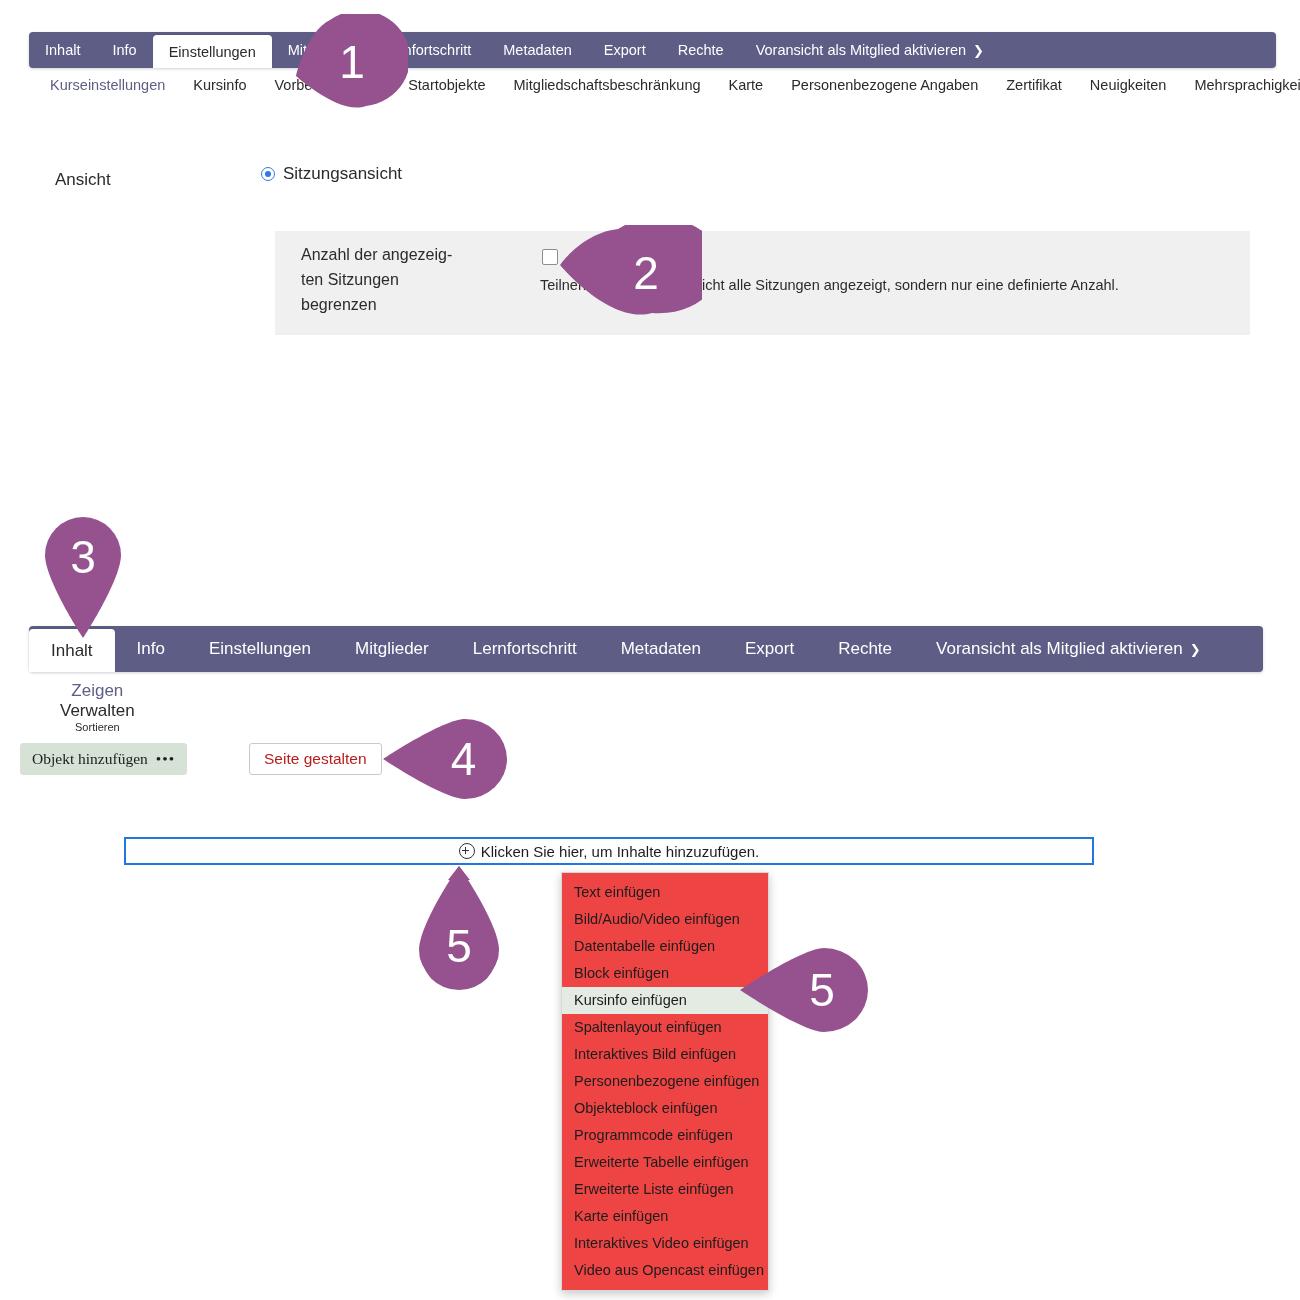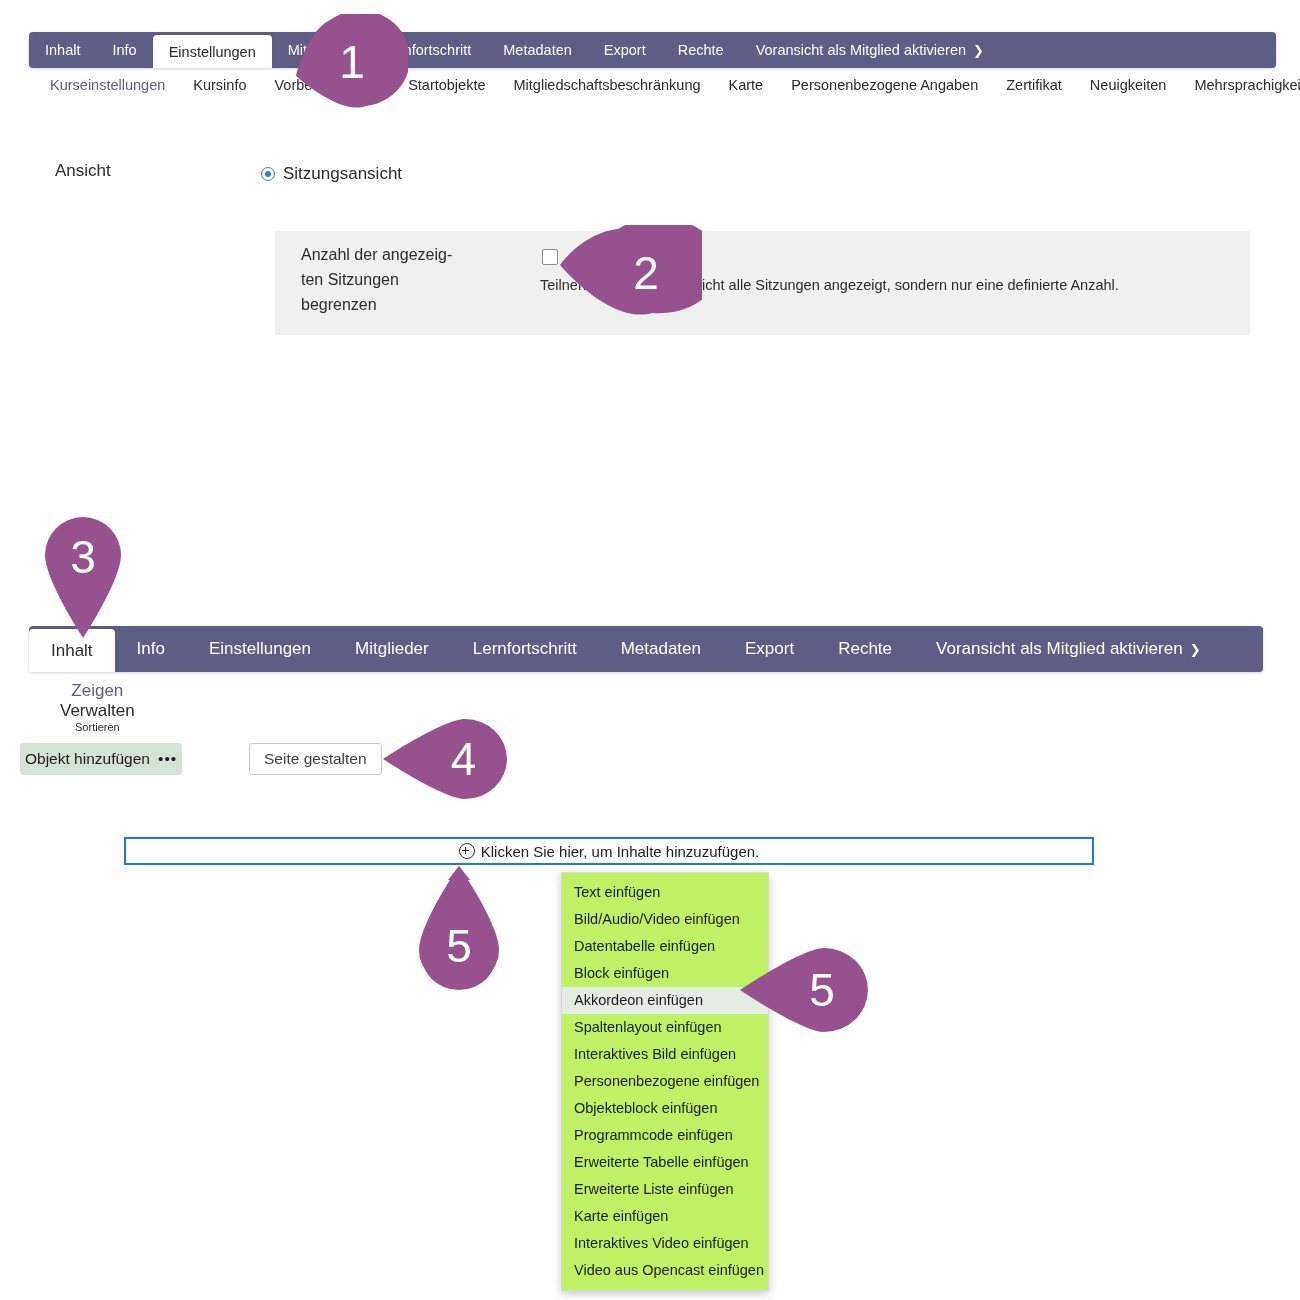--- a/index.html
+++ b/index.html
@@ -56,20 +56,21 @@
     white-space:nowrap;
     cursor:pointer;
   }
   .subnav .sub.active{color:#5d5d86;}
 
   
   .form-label{
     position:absolute;
     font-size:17px;
     color:#2b2b2b;
+    margin-top:9px;
   }
   .radio-row{position:absolute;display:flex;align-items:center;gap:8px;}
   .radio{
     width:14px;height:14px;border-radius:50%;
     border:1px solid #9aa0a6;background:#fff;
     box-sizing:border-box;position:relative;
     display:inline-block;flex:none;
   }
   .radio.on{border:1px solid #2f7ae5;background:#fff;}
   .radio.on::after{
@@ -104,22 +105,22 @@
   .btn{
     position:absolute;
     font-size:15.5px;
     border-radius:3px;
     display:flex;align-items:center;justify-content:center;
     box-sizing:border-box;
     height:30px;
     cursor:pointer;
     white-space:nowrap;
   }
-  .btn.green{background:#d5e2d5;color:#1c1c1c;border:1px solid #d5e2d5;padding:0 4px;}
-  .btn.white{background:#fff;color:#404040;border:1px solid #c9c9c9;padding:0 14px;}
+  .btn.green{background:#d5e2d5;color:#1c1c1c;border:1px solid #d5e2d5;padding:0 11px;font-family:Liberation Serif, serif;}
+  .btn.white{background:#fff;color:#b91c1c;border:1px solid #c9c9c9;padding:0 14px;}
 
   
   .addbar{
     position:absolute;
     border:2px solid #2277dd;
     background:#fff;
     display:flex;align-items:center;justify-content:center;
     font-size:15px;color:#1c1c1c;
     box-sizing:border-box;
     cursor:pointer;
@@ -130,21 +131,21 @@
   }
   .addbar .plus::before,.addbar .plus::after{
     content:"";position:absolute;background:#333;
   }
   .addbar .plus::before{left:2.5px;top:5.5px;width:7px;height:1px;}
   .addbar .plus::after{top:2.5px;left:5.5px;height:7px;width:1px;}
 
   
   .menu{
     position:absolute;
-    background:#bef264;
+    background:#ef4444;
     border:1px solid #d8d8d8;
     box-shadow:0 3px 9px rgba(0,0,0,.22);
     padding:6px 0;
     box-sizing:border-box;
   }
   .menu .mi{
     font-size:14.5px;
     color:#1c1c1c;
     padding:4px 12px 4px 12px;
     line-height:19px;
@@ -310,21 +311,21 @@
     <span>Klicken Sie hier, um Inhalte hinzuzufügen.</span>
   </div>
 
   <div class="tri-up" style="left:448px;top:866px;"></div>
 
   <div class="menu" style="left:561px;top:872px;width:208px;">
     <div class="mi">Text einfügen</div>
     <div class="mi">Bild/Audio/Video einfügen</div>
     <div class="mi">Datentabelle einfügen</div>
     <div class="mi">Block einfügen</div>
-    <div class="mi hl">Akkordeon einfügen</div>
+    <div class="mi hl">Kursinfo einfügen</div>
     <div class="mi">Spaltenlayout einfügen</div>
     <div class="mi">Interaktives Bild einfügen</div>
     <div class="mi">Personenbezogene einfügen</div>
     <div class="mi">Objekteblock einfügen</div>
     <div class="mi">Programmcode einfügen</div>
     <div class="mi">Erweiterte Tabelle einfügen</div>
     <div class="mi">Erweiterte Liste einfügen</div>
     <div class="mi">Karte einfügen</div>
     <div class="mi">Interaktives Video einfügen</div>
     <div class="mi">Video aus Opencast einfügen</div>

